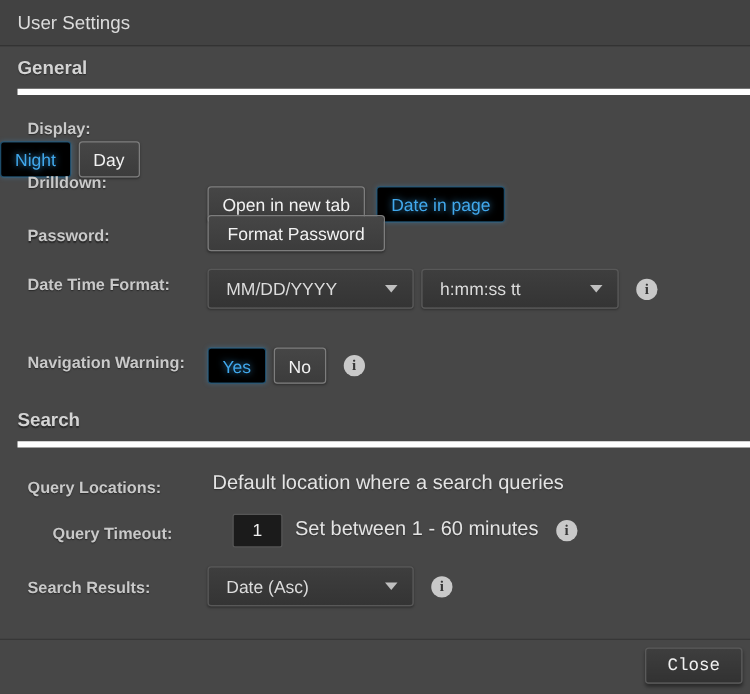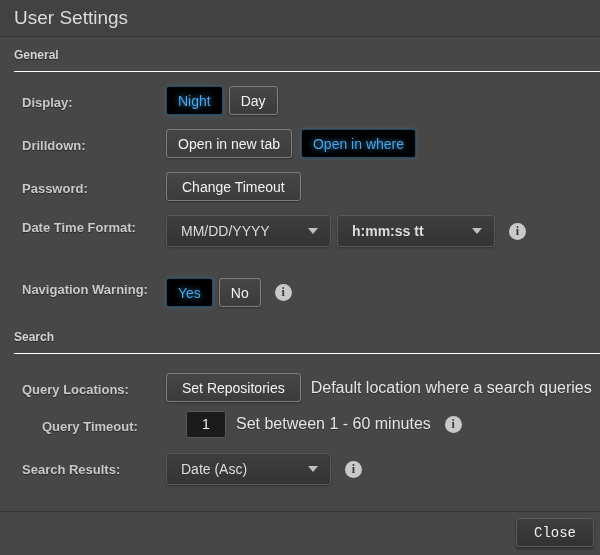--- a/index.html
+++ b/index.html
@@ -11,44 +11,44 @@
   }
   .dialog { position:relative; width:600px; height:555px; background:#474747; }
 
   
   .titlebar {
     position:absolute; top:0; left:0; right:0; height:37px;
     background:#424242; border-bottom:1px solid #333333;
     display:flex; align-items:center; box-sizing:border-box;
     padding-left:14px;
   }
-  .titlebar .title { font-size:19px; color:#dcdcdc; }
+  .titlebar .title { font-size:15px; color:#dcdcdc; }
 
   
   .section-header {
     position:absolute; left:14px; right:0;
-    font-size:12px; font-weight:bold; color:#d4d4d4;
+    font-size:15px; font-weight:bold; color:#d4d4d4;
     text-shadow:0 1px 1px rgba(0,0,0,0.45);
     padding-bottom:9px; line-height:14px;
-    border-bottom:1px solid #ffffff;
+    border-bottom:5px solid #ffffff;
   }
   #hdr-general { top:48px; }
   #hdr-search  { top:330px; }
 
   
   .row { position:absolute; left:0; right:0; display:flex; align-items:flex-start; }
   .row-label {
     width:166px; box-sizing:border-box; flex-shrink:0;
     padding:6px 8px 0 22px;
     font-size:13px; font-weight:bold; color:#c9c9c9; line-height:21px;
     text-shadow:0 1px 1px rgba(0,0,0,0.45);
   }
   .controls { display:flex; align-items:center; gap:6px; }
 
-  #row-display   { top:86px; }
+  #row-display   { top:86px;flex-direction:column; }
   #row-drilldown { top:129px; }
   #row-password  { top:172px; }
   #row-datetime  { top:215px; }
   #row-datetime .row-label { padding-top:2px; }
   #row-navwarn   { top:278px; }
   #row-navwarn .row-label { padding-top:1px; }
   #row-qloc      { top:373px; }
   #row-qtimeout  { top:410px;padding-left:20px; }
   #row-sresults  { top:453px; }
 
@@ -64,35 +64,35 @@
   }
   .btn.toggle { height:29px; padding:0 11px; }
   .btn.toggle.selected {
     background:#000000;
     color:#41a8ec;
     border:1px solid rgba(65,168,236,0.45);
     text-shadow:0 0 6px rgba(65,168,236,0.85);
     box-shadow:0 0 4px rgba(65,168,236,0.25);
   }
   .btn.push { padding:0 15px; }
-  #row-drilldown .controls { gap:9px; }
+  #row-drilldown .controls { gap:9px;margin-top:20px; }
 
   
   .dropdown {
     height:32px; box-sizing:border-box;
     background:linear-gradient(#3e3e3e,#343434);
     border:1px solid #585858; border-radius:3px;
     display:flex; align-items:center; justify-content:space-between;
     padding:0 12px 0 14px;
     color:#dcdcdc; font-size:14px;
     box-shadow:0 1px 2px rgba(0,0,0,0.3);
     cursor:pointer;
   }
   .dd-date { width:165px; }
-  .dd-time { width:158px;font-weight:bold; }
+  .dd-time { width:158px; }
   .dd-sort { width:165px; }
   .caret {
     width:0; height:0; margin-left:10px;
     border-left:5px solid transparent;
     border-right:5px solid transparent;
     border-top:6px solid #bfbfbf;
   }
 
   
   .timeout-input {
@@ -149,28 +149,28 @@
     <div class="controls">
       <button class="btn toggle selected">Night</button>
       <button class="btn toggle">Day</button>
     </div>
   </div>
 
   <div class="row" id="row-drilldown">
     <div class="row-label">Drilldown:</div>
     <div class="controls">
       <button class="btn toggle">Open in new tab</button>
-      <button class="btn toggle selected">Open in where</button>
+      <button class="btn toggle selected">Date in page</button>
     </div>
   </div>
 
   <div class="row" id="row-password">
     <div class="row-label">Password:</div>
     <div class="controls">
-      <button class="btn push">Change Timeout</button>
+      <button class="btn push">Format Password</button>
     </div>
   </div>
 
   <div class="row" id="row-datetime">
     <div class="row-label">Date Time Format:</div>
     <div class="controls">
       <div class="dropdown dd-date">
         <span>MM/DD/YYYY</span>
         <span class="caret"></span>
       </div>
@@ -189,21 +189,20 @@
       <button class="btn toggle">No</button>
       <span class="info info-gap">i</span>
     </div>
   </div>
 
   <div class="section-header" id="hdr-search">Search</div>
 
   <div class="row" id="row-qloc">
     <div class="row-label">Query Locations:</div>
     <div class="controls">
-      <button class="btn push">Set Repositories</button>
       <span class="desc">Default location where a search queries</span>
     </div>
   </div>
 
   <div class="row" id="row-qtimeout">
     <div class="row-label">Query Timeout:</div>
     <div class="controls">
       <input class="timeout-input" type="text" value="1" style="">
       <span class="desc">Set between 1 - 60 minutes</span>
       <span class="info info-gap">i</span>

